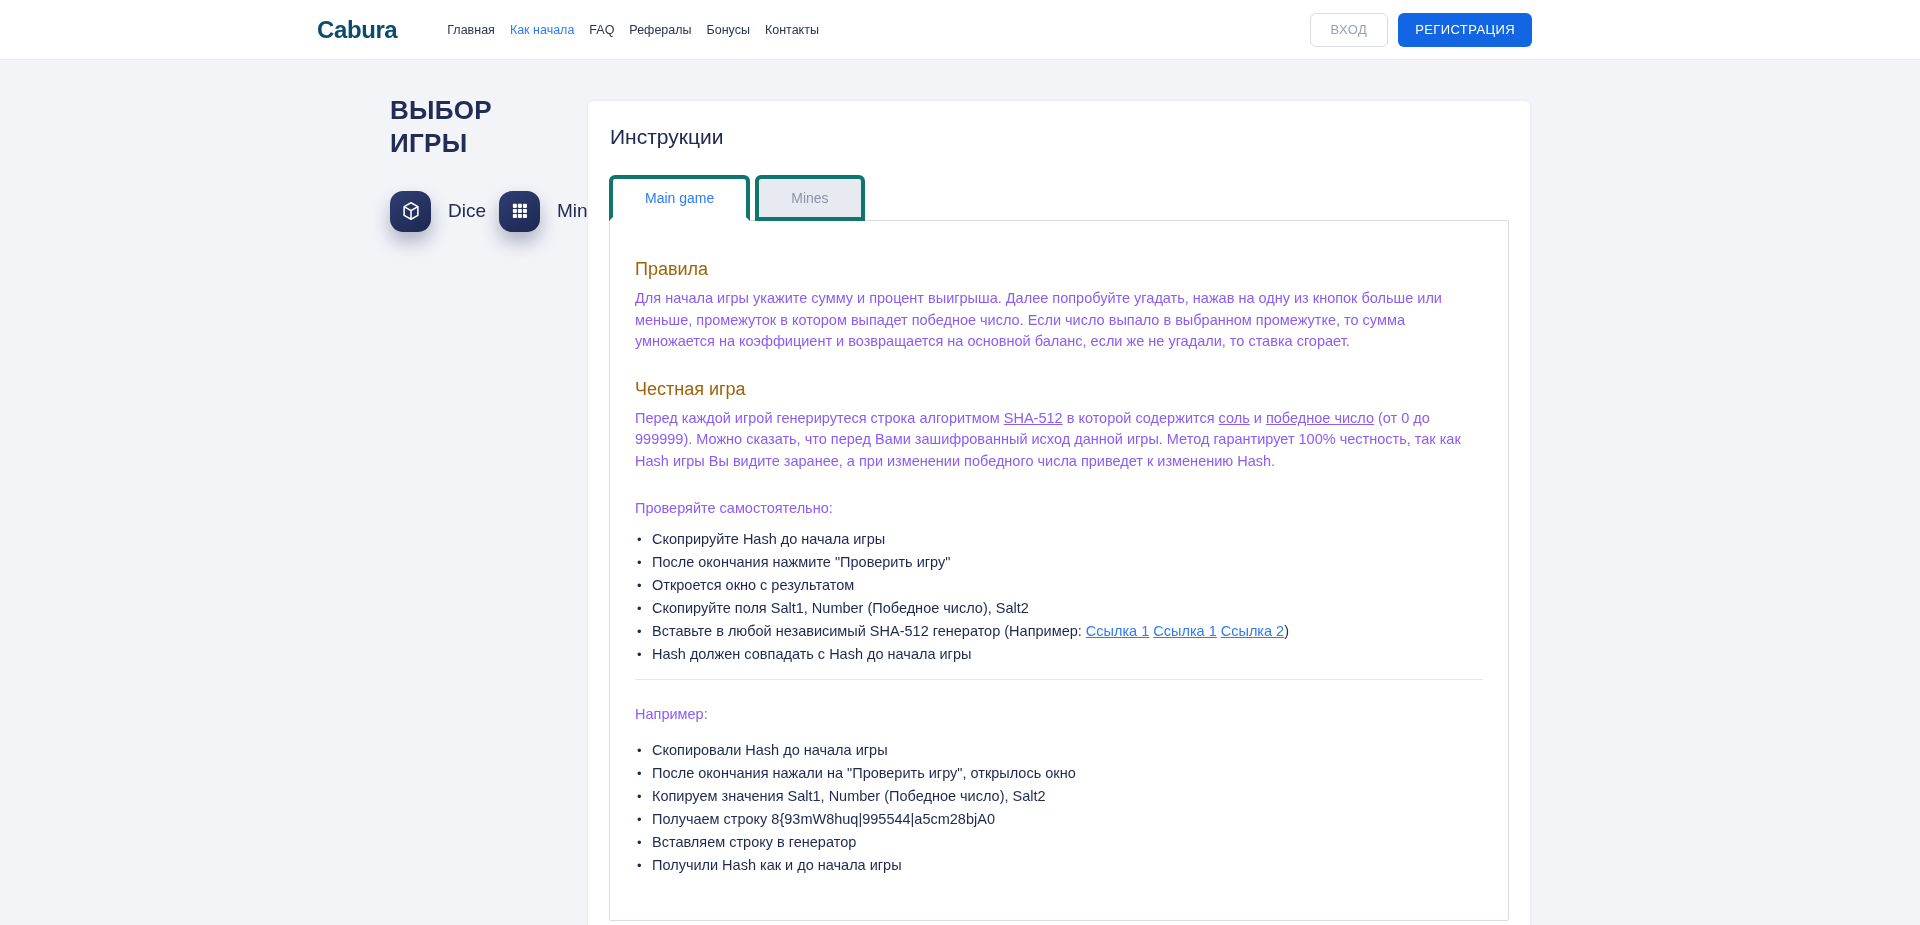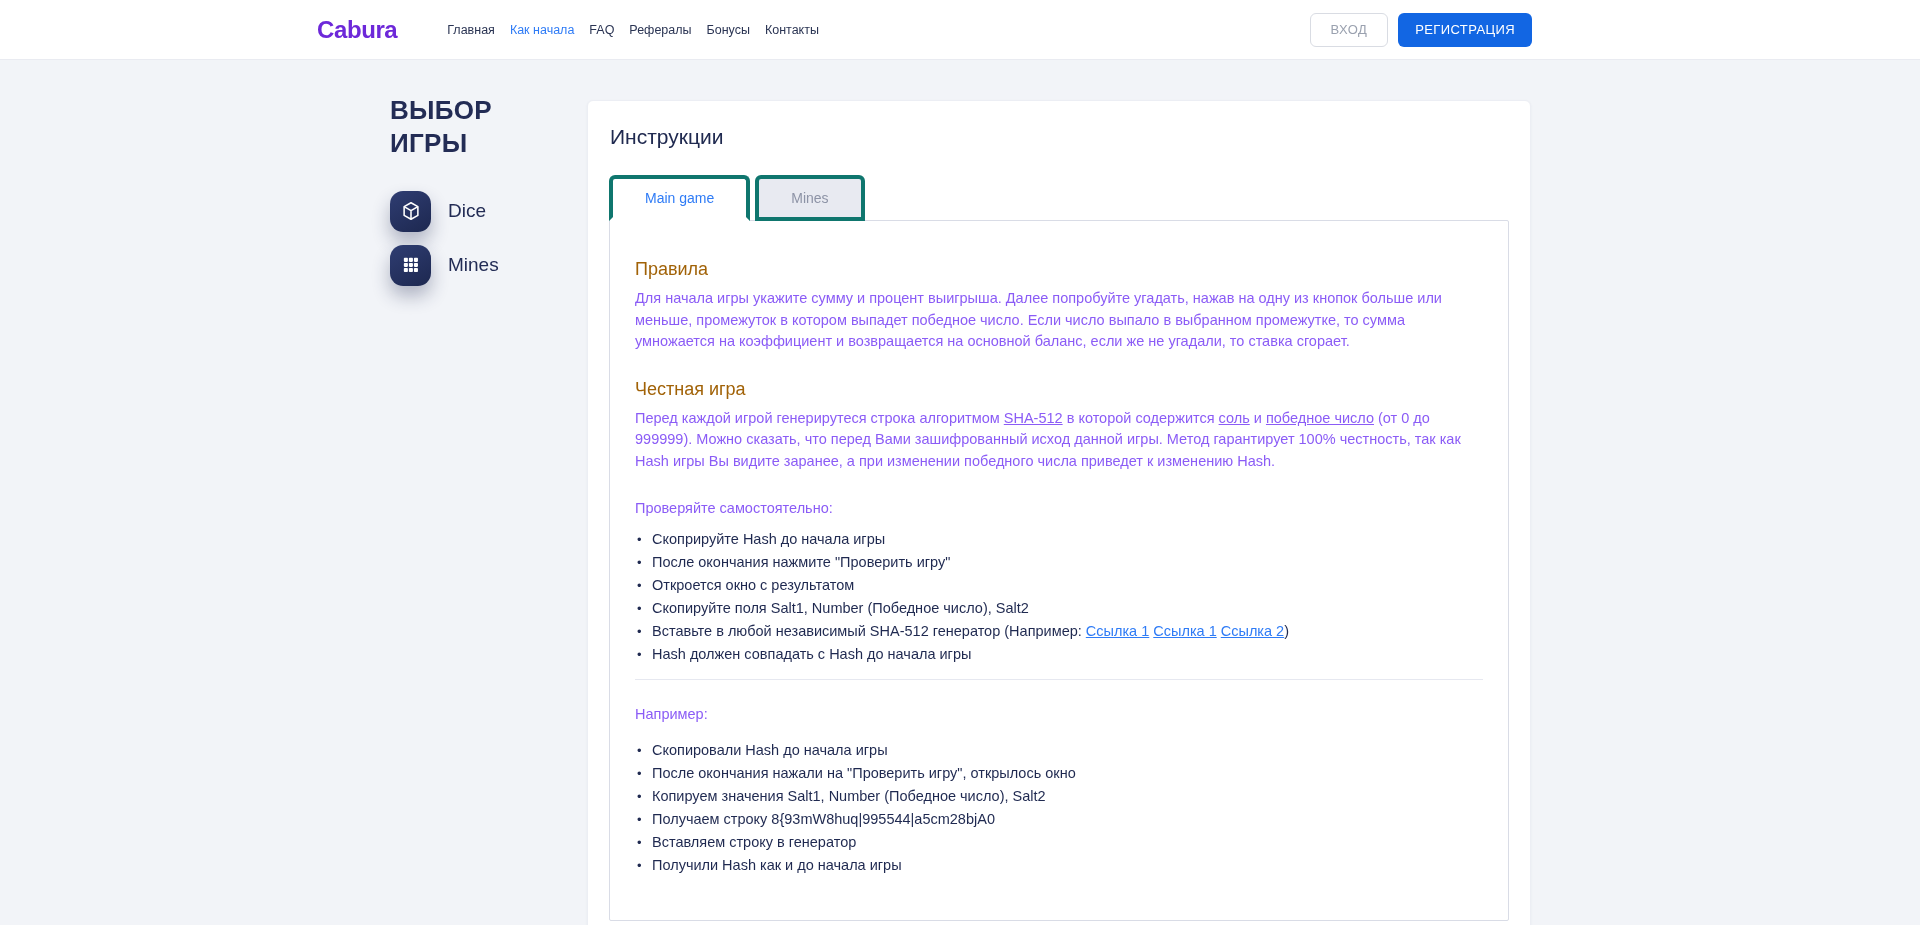--- a/index.html
+++ b/index.html
@@ -10,35 +10,35 @@
     color:#1f2950;
     overflow:hidden;
   }
 
   
   header {
     height:60px; background:#ffffff; border-bottom:1px solid #e9ebf1;
     display:flex; align-items:center;
     padding:0 388px 0 317px;
   }
-  .logo { font-size:24px; font-weight:700; color:#6d28d9; letter-spacing:-0.4px; cursor:pointer; }
+  .logo { font-size:24px; font-weight:700; color:#0c4a6e; letter-spacing:-0.4px; cursor:pointer; }
   nav { margin-left:50px; display:flex; gap:15px; align-items:center; }
   .nav-link { font-size:12.5px; color:#2a3453; text-decoration:none; cursor:pointer; white-space:nowrap; }
   .nav-link.active { color:#2e7bf6; }
   .header-buttons { margin-left:auto; display:flex; gap:10px; align-items:center; }
   .btn { height:34px; border-radius:6px; font-family:inherit; font-size:13px; font-weight:400; letter-spacing:0.4px; cursor:pointer; }
   .btn-login { padding:0 20px; background:#ffffff; border:1px solid #d9dce3; color:#9aa1af; }
   .btn-register { padding:0 17px; background:#1266e3; border:none; color:#ffffff; }
 
   
   .page { display:flex; align-items:flex-start; padding:40px 0 0 390px; min-height:833px; }
 
   aside { width:197px; flex:none; }
   .sidebar-title { font-size:26px; font-weight:800; color:#232c55; line-height:1.28; letter-spacing:0.3px; margin-top:-6px; }
-  .games { margin-top:30px; display:flex; flex-direction:column; gap:13px; }
+  .games { margin-top:30px; display:flex; flex-direction:row; gap:13px; }
   .game-item { display:flex; align-items:center; gap:17px; cursor:pointer; }
   .game-icon {
     width:41px; height:41px; border-radius:13px; flex:none;
     background:linear-gradient(150deg,#2f3d72 0%,#1d2850 100%);
     box-shadow:0 10px 18px rgba(35,44,85,.32);
     display:flex; align-items:center; justify-content:center;
   }
   .game-icon svg { width:22px; height:22px; display:block; }
   .game-label { font-size:19px; color:#232c55; }
 

